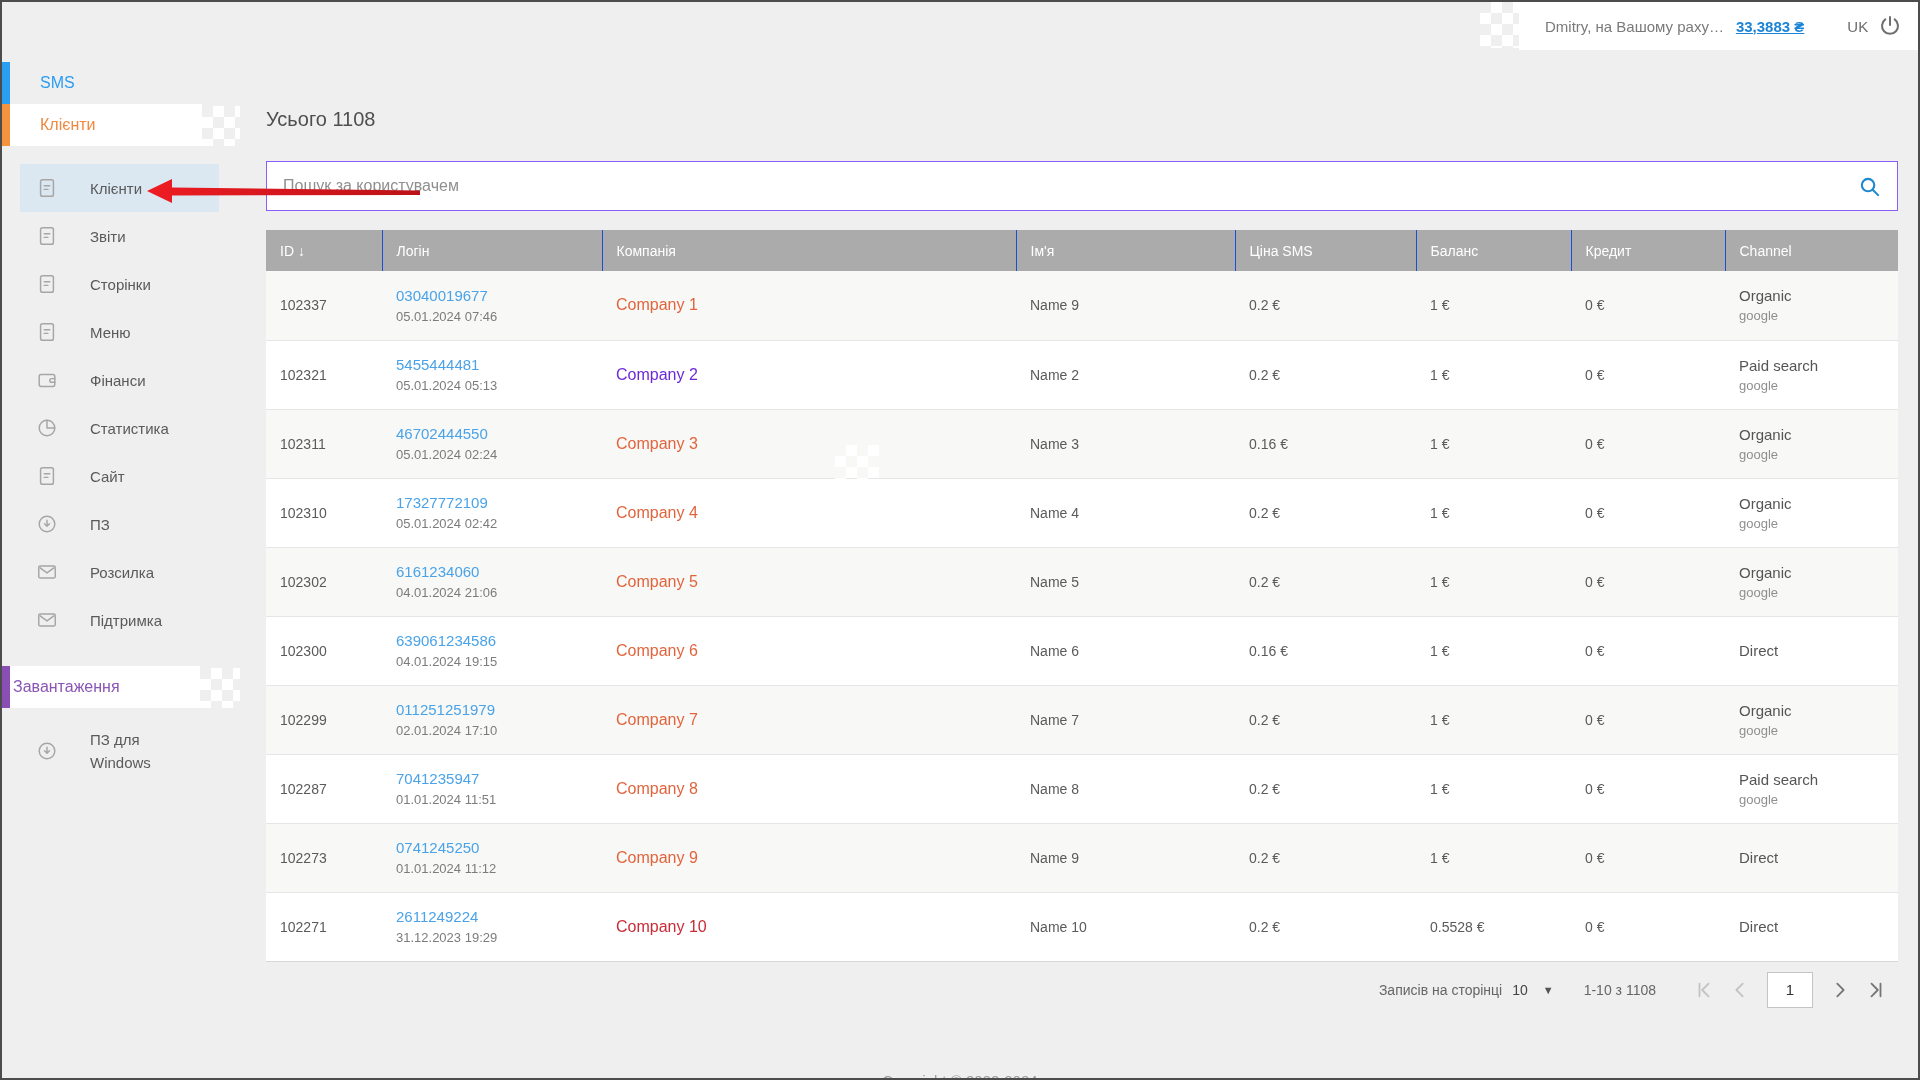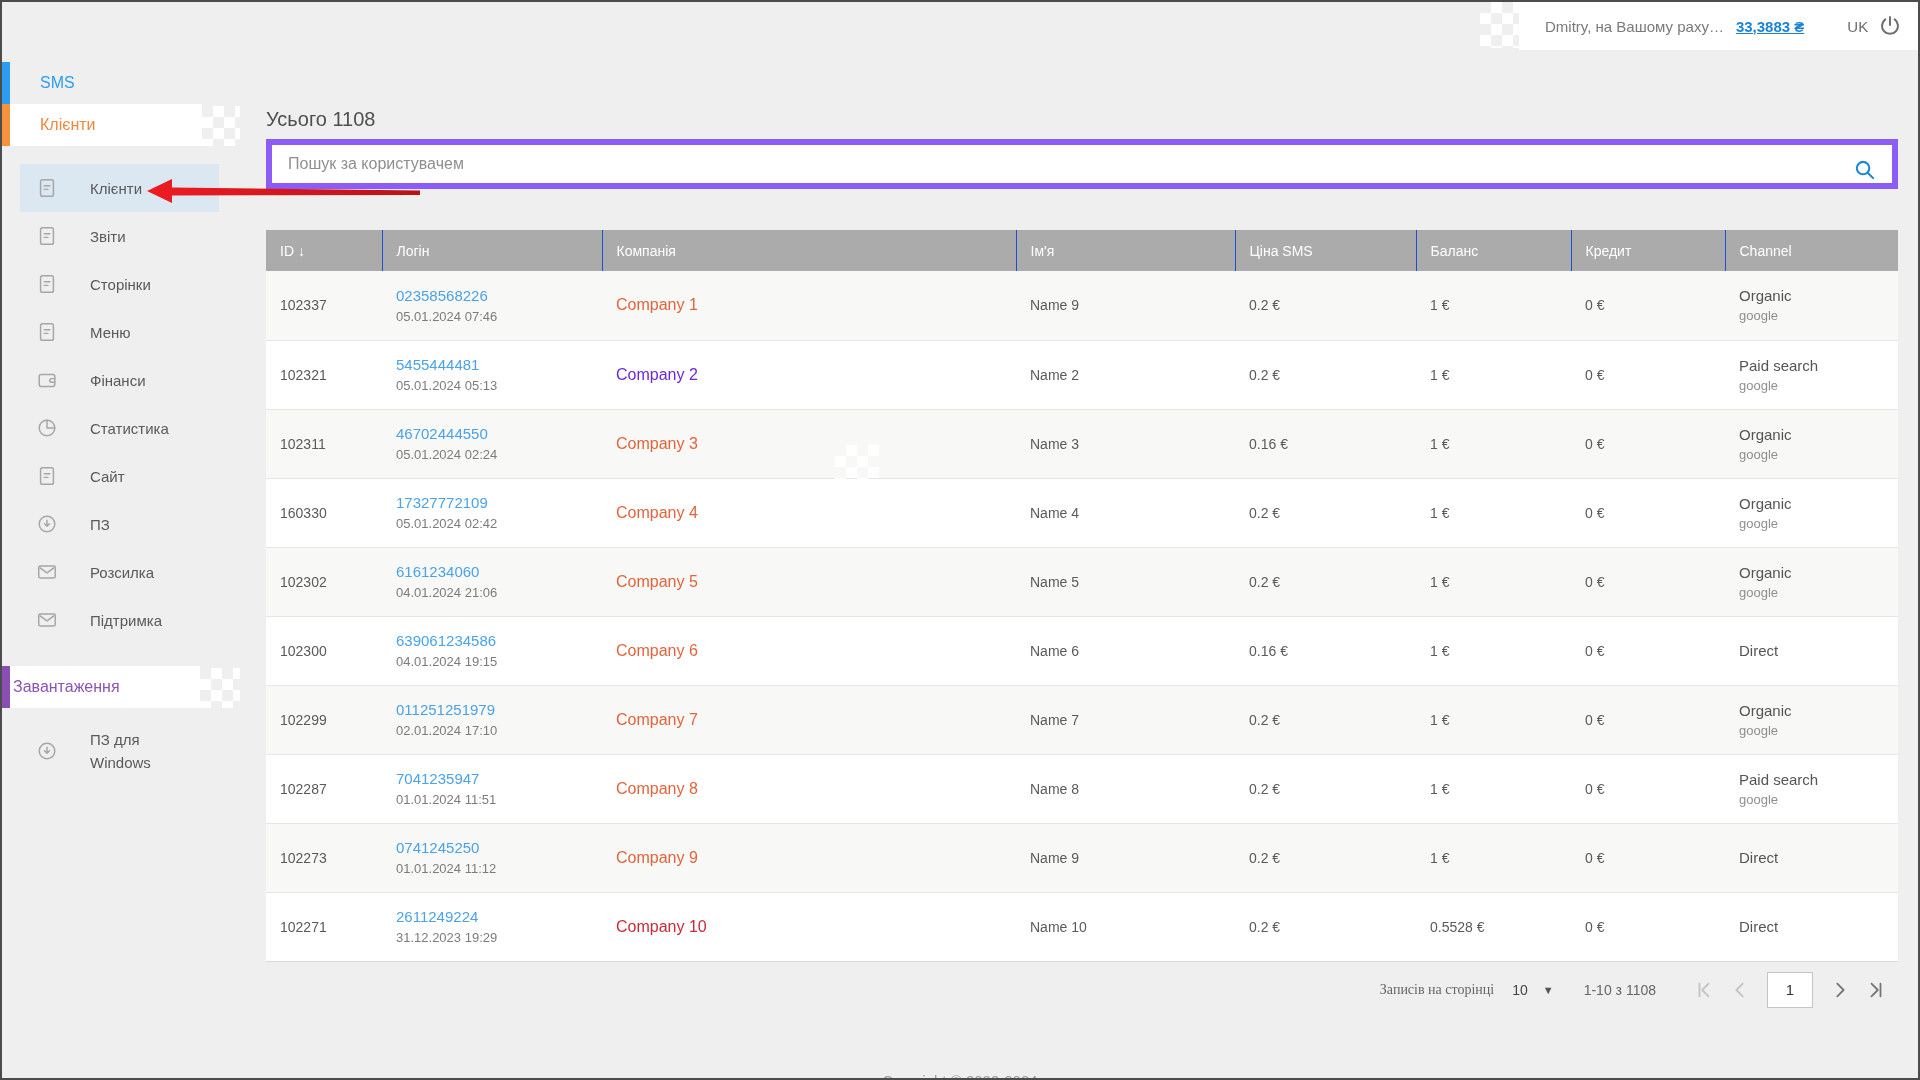--- a/index.html
+++ b/index.html
@@ -54,22 +54,22 @@
 
   .downloads-item { position:absolute; left:18px; top:726px; width:190px; display:flex;
                     align-items:center; cursor:pointer; }
   .downloads-item .mi-icon { margin-left:16px; width:22px; height:22px; flex:0 0 22px; display:flex; }
   .downloads-item .mi-label { margin-left:32px; font-size:15px; color:#5a5a5a;
                               width:92px; line-height:1.55; }
 
   
   .page-title { position:absolute; left:264px; top:106px; font-size:20px; color:#4f4f4f; }
 
-  .search-box { position:absolute; left:264px; top:137px; width:1632px; height:50px;
-                background:#fff; border:6px solid #8b5cf6; }
+  .search-box { position:absolute; left:264px; top:159px; width:1632px; height:50px;
+                background:#fff; border:1px solid #8b5cf6; }
   .search-box input { width:100%; height:100%; border:0; outline:none; background:transparent;
                       padding:0 52px 0 16px; font-size:16px; color:#444;
                       font-family:"Liberation Sans","DejaVu Sans",sans-serif; }
   .search-box input::placeholder { color:#8f8f8f; }
   .search-icon { position:absolute; right:16px; top:13px; cursor:pointer; display:flex; }
 
   .table-wrap { position:absolute; left:264px; top:228px; width:1632px;
                 border-bottom:1px solid #d8d8d8; }
   table { width:100%; border-collapse:collapse; table-layout:fixed; background:#fff; }
   thead th { background:#ababab; color:#fff; font-weight:normal; font-size:14px;
@@ -84,21 +84,21 @@
   tr.even { background:#ffffff; }
   a.login { color:#4aa3e8; font-size:15px; text-decoration:none; cursor:pointer; }
   .date { color:#7c7c7c; font-size:13px; margin-top:5px; }
   a.company { font-size:16px; text-decoration:none; cursor:pointer; }
   .ch-main { font-size:15px; color:#555; }
   .ch-sub { font-size:13px; color:#8f8f8f; margin-top:4px; }
 
   
   .pagination { position:absolute; right:24px; top:966px; height:44px; display:flex;
                 align-items:center; color:#666; font-size:14px; }
-  .pp-label { margin-right:18px;font-family:Liberation Serif, serif; }
+  .pp-label { margin-right:10px; }
   .pp-select { display:flex; align-items:center; gap:15px; cursor:pointer; color:#444;
                margin-right:30px; }
   .pp-caret { font-size:11px; color:#555; }
   .range-label { margin-right:30px; }
   .nav-btn { display:flex; align-items:center; margin:0 9px; cursor:pointer; }
   .page-box { width:46px; height:36px; background:#fff; border:1px solid #c4c4c4;
               text-align:center; line-height:34px; font-size:15px; color:#333; margin:0 9px; }
 
   
   .arrow-svg { position:absolute; left:130px; top:160px; z-index:50; pointer-events:none; }
@@ -281,21 +281,21 @@
             <th>Ціна SMS</th>
             <th>Баланс</th>
             <th>Кредит</th>
             <th>Channel</th>
           </tr>
         </thead>
       <tbody id="tbody">
           <tr class="odd">
             <td>102337</td>
             <td>
-       <a class="login">02358568226</a>
+       <a class="login">03040019677</a>
        <div class="date">05.01.2024 07:46</div>
      </td>
             <td>
        <a class="company" style="color: rgb(226, 100, 60);">Company 1</a>
      </td>
             <td>Name 9</td>
             <td>0.2 €</td>
             <td>1 €</td>
             <td>0 €</td>
             <td>
@@ -333,21 +333,21 @@
             <td>Name 3</td>
             <td>0.16 €</td>
             <td>1 €</td>
             <td>0 €</td>
             <td>
        <div class="ch-main">Organic</div>
        <div class="ch-sub">google</div>
      </td>
           </tr>
           <tr class="even">
-            <td>160330</td>
+            <td>102310</td>
             <td>
        <a class="login">17327772109</a>
        <div class="date">05.01.2024 02:42</div>
      </td>
             <td>
        <a class="company" style="color: rgb(226, 100, 60);">Company 4</a>
      </td>
             <td>Name 4</td>
             <td>0.2 €</td>
             <td>1 €</td>

